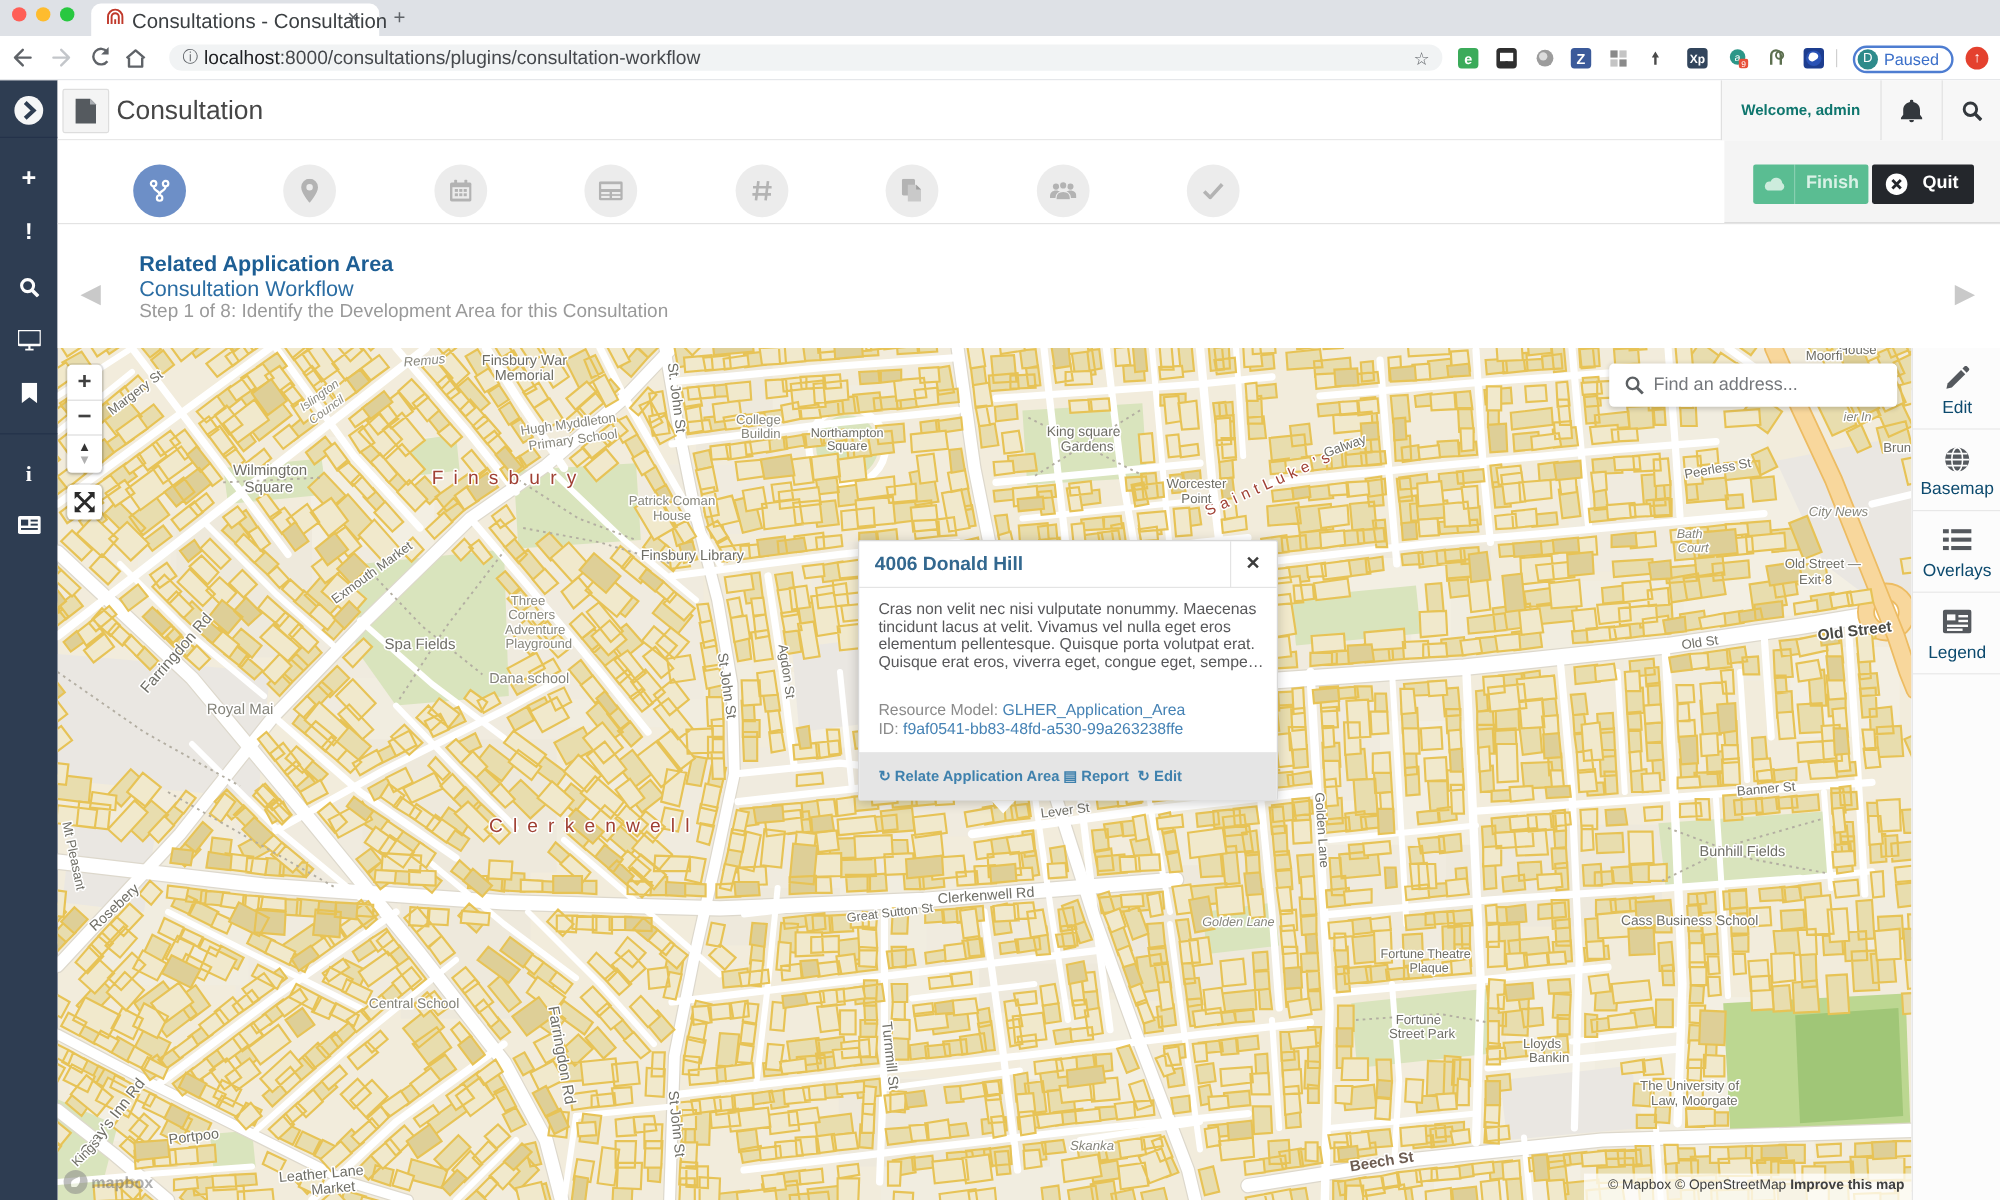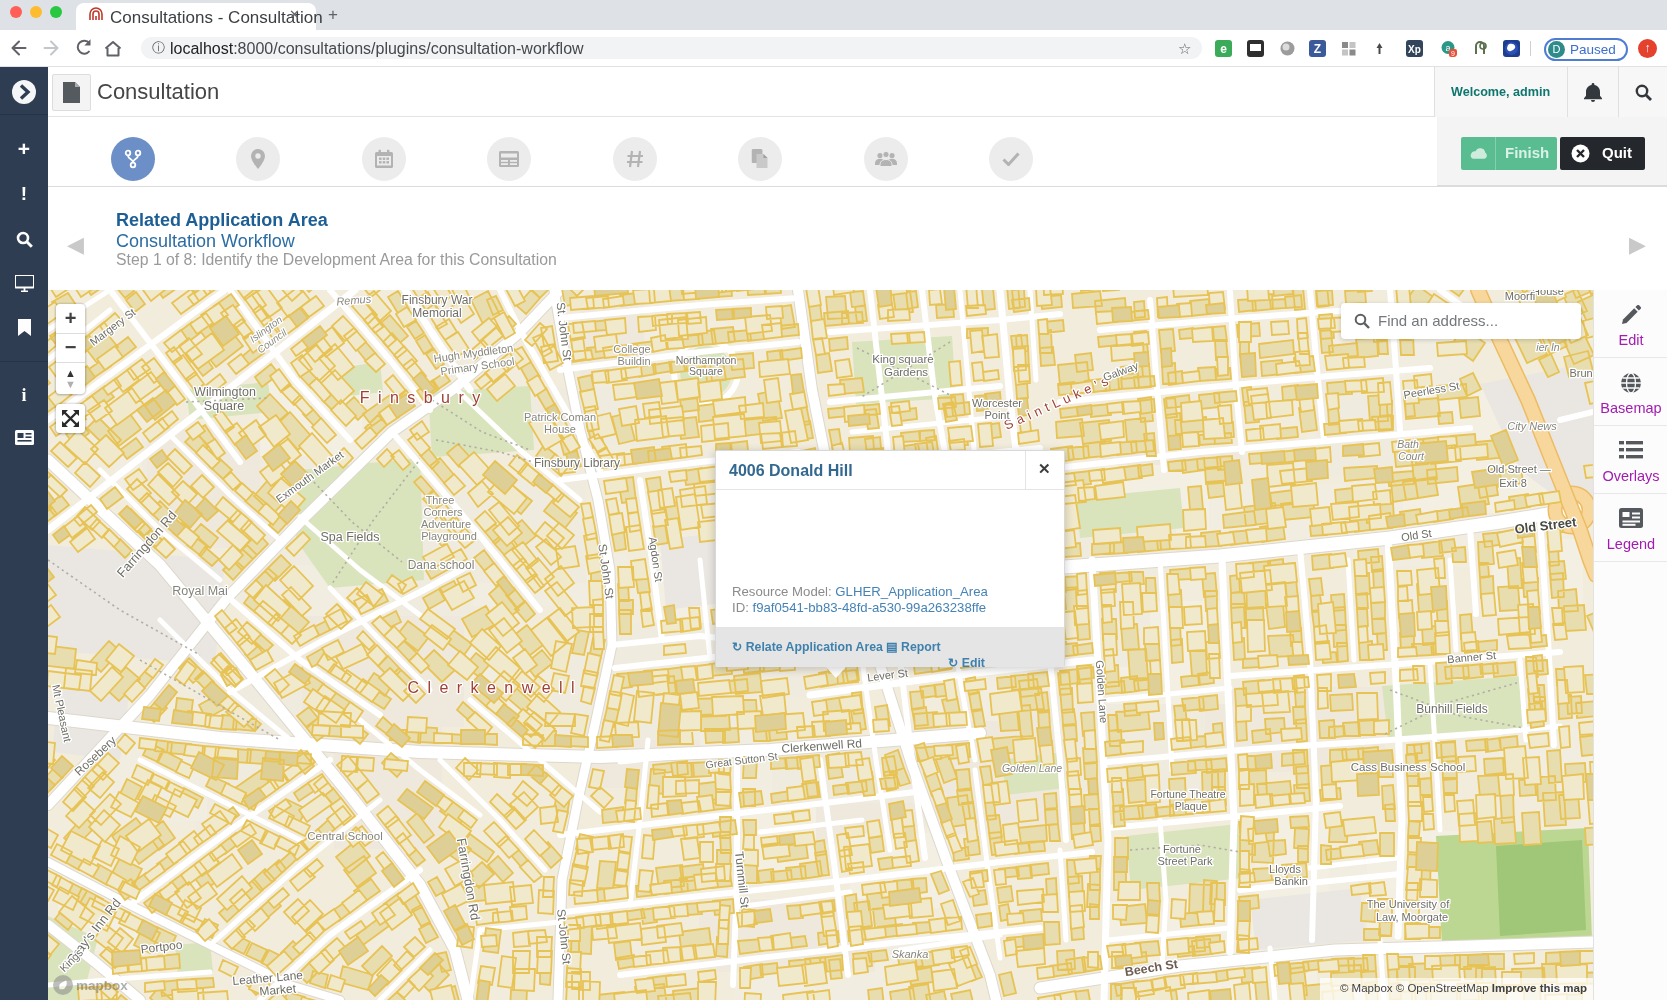--- a/index.html
+++ b/index.html
@@ -41,21 +41,21 @@
 
 #titlearea{left:48px;top:187px;width:1619px;height:103px;background:#fff;}
 #relapp{left:116px;top:210px;font-size:18px;font-weight:bold;color:#1d5e94;}
 #conswf{left:116px;top:231px;font-size:18px;color:#2b6da3;}
 #steptxt{left:116px;top:251px;font-size:15.8px;color:#9a9a9a;}
 .chev{font-size:22px;color:#c9c9c9;}
 
 #map{left:48px;top:290px;width:1545px;height:710px;overflow:hidden;}
 #rightstrip{left:1593px;top:290px;width:74px;height:710px;background:#fcfcfc;border-left:1px solid #e2e2e2;}
 .rbtn{position:absolute;left:0;width:74px;height:68px;border-bottom:1px solid #e8e8e8;color:#55595e;text-align:center;}
-.rbtn .lab{position:absolute;width:74px;top:42px;font-size:14.5px;color:#a21caf;}
+.rbtn .lab{position:absolute;width:74px;top:42px;font-size:14.5px;color:#0c4a6e;}
 .rbtn svg{position:absolute;left:50%;top:14px;transform:translateX(-50%);}
 
 #zoombox{left:56px;top:304px;width:29px;height:90px;background:#fff;border-radius:4px;box-shadow:0 0 0 1.5px rgba(0,0,0,.08),0 1px 3px rgba(0,0,0,.18);}
 #fsbox{left:56px;top:404px;width:29px;height:29px;background:#fff;border-radius:4px;box-shadow:0 0 0 1.5px rgba(0,0,0,.08),0 1px 3px rgba(0,0,0,.18);}
 #searchbox{left:1341px;top:303px;width:240px;height:36px;background:#fff;border-radius:4px;box-shadow:0 1px 4px rgba(0,0,0,.18);}
 #searchbox span{position:absolute;left:37px;top:9px;font-size:15px;color:#75787c;}
 
 #popup{left:715px;top:450px;width:350px;height:217px;background:#fff;border:1px solid #d8d8d8;border-radius:2px;box-shadow:0 2px 10px rgba(0,0,0,.2);}
 #popup .hd{position:absolute;left:0;top:0;width:100%;height:39px;border-bottom:1px solid #e4e4e4;}
 #popup .hd b{position:absolute;left:13px;top:11px;font-size:16px;color:#33688f;font-weight:bold;}
@@ -677,25 +677,26 @@
 </div>
 
 <div class="abs" id="ptail"></div>
 <div class="abs" id="popup">
  <div class="hd">
       <b>4006 Donald Hill</b>
       <div id="pclose">
         <span>✕</span>
       </div>
     </div>
+ <div id="pbody">Cras non velit nec nisi vulputate nonummy. Maecenas<br>tincidunt lacus at velit. Vivamus vel nulla eget eros<br>elementum pellentesque. Quisque porta volutpat erat.<br>Quisque erat eros, viverra eget, congue eget, sempe…</div>
  <div id="pmeta">Resource Model: <a>GLHER_Application_Area</a><br>ID: <a>f9af0541-bb83-48fd-a530-99a263238ffe</a></div>
  <div id="pfoot">
    <div class="lnk" style="left:16px;">↻ Relate Application Area</div>
    <div class="lnk" style="left:170px;">▤ Report</div>
-   <div class="lnk" style="left:232px;margin-top:16px;">↻ Edit</div>
+   <div class="lnk" style="left:232px;">↻ Edit</div>
  </div>
 </div>
 <div class="abs" id="mblogo"><svg width="80" height="22" viewBox="0 0 80 22">
       <g opacity="0.55">
         <circle cx="11" cy="11" r="10" fill="#8a8a8a"></circle>
         <path d="M13.5 5.5c1.8 1.8 2 6-1.5 9.5-2.4.6-4.5 0-4.5 0s-.6-2.1 0-4.5c3.5-3.5 7.7-3.3 6-5zM11 8.5l.7 1.8 1.8.7-1.8.7-.7 1.8-.7-1.8-1.8-.7 1.8-.7z" fill="#fff"></path>
         <text x="24" y="16" font-size="13.5" font-weight="bold" fill="#6e6e6e" font-family="Liberation Sans,sans-serif">mapbox</text>
       </g>
     </svg></div>
 <div class="abs" id="attrib">

